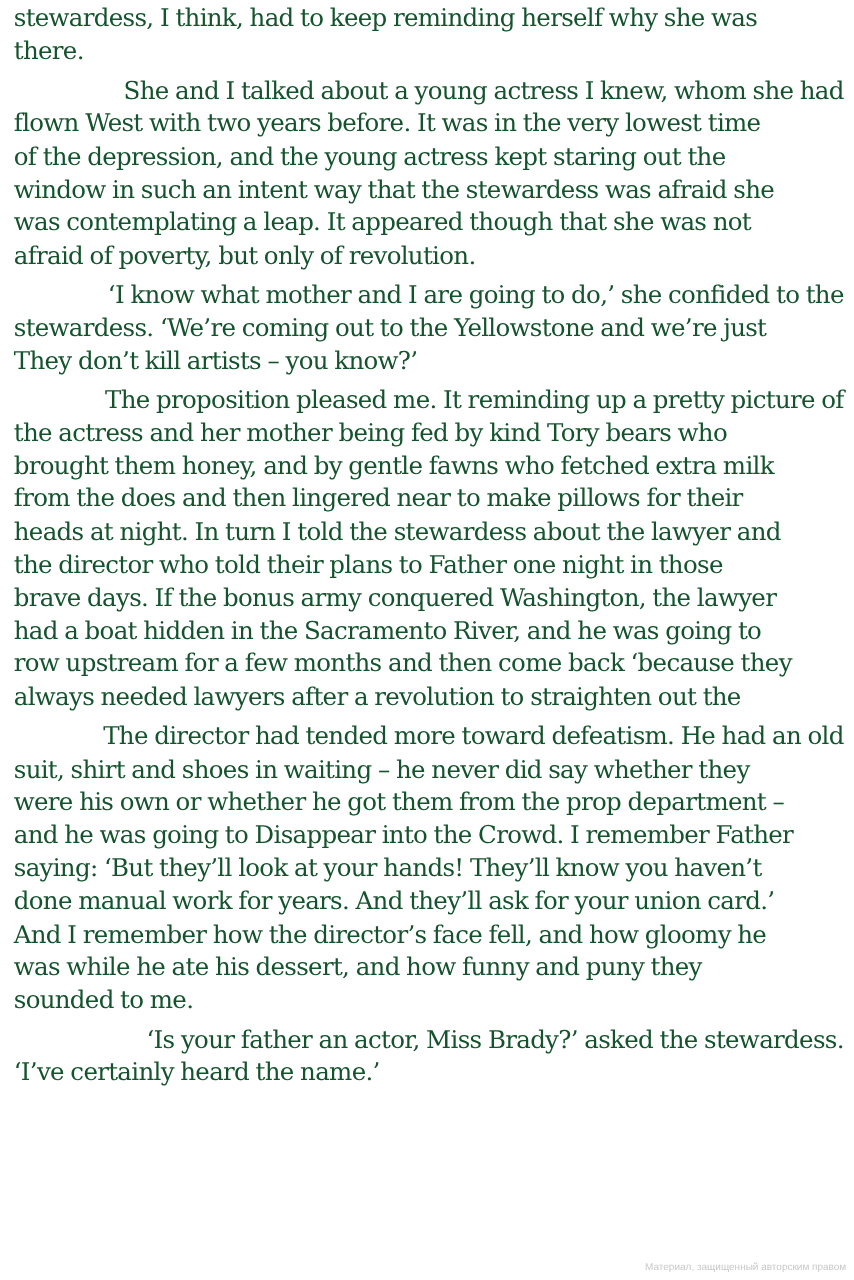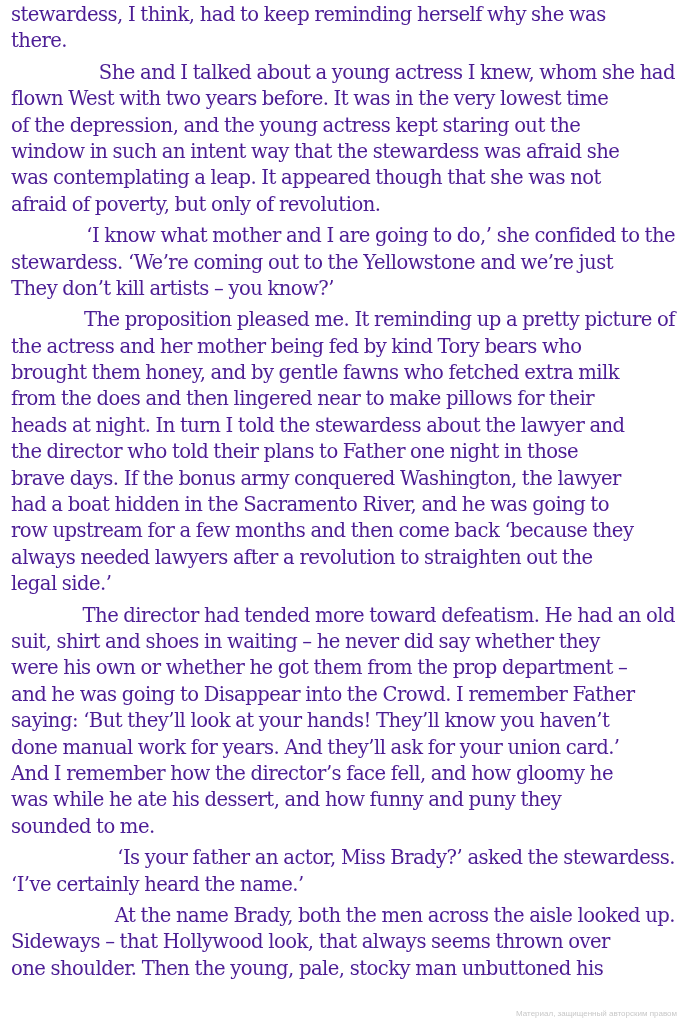--- a/index.html
+++ b/index.html
@@ -1,20 +1,20 @@
 <!DOCTYPE html>
 <html><head>
 <meta charset="utf-8">
 <style>
   html, body { margin: 0; padding: 0; background: #ffffff; }
   body { width: 683px; height: 1024px; overflow: hidden; position: relative; }
   .page {
     position: absolute; left: 11px; top: 2px; width: 664px;
     font-family: "DejaVu Serif", "Liberation Serif", serif;
-    font-size: 19.6px; line-height: 26.4px; color: #4c1d95;
+    font-size: 19.6px; line-height: 26.4px; color: #14532d;
     letter-spacing: -0.55px; word-spacing: -0.5px;
   }
   .line { white-space: pre; display: block; height: 26.4px; }
   .indent { padding-left: 26px; text-align: right; }
   .para-gap { margin-top: 5px; }
   .watermark {
     position: absolute; right: 6px; bottom: 6px;
     font-family: Liberation Sans, sans-serif; font-size: 8px; color: #c8c8c8;
   }
 </style>
@@ -43,37 +43,31 @@
     <span class="line indent">The proposition pleased me. It reminding up a pretty picture of</span>
     <span class="line">the actress and her mother being fed by kind Tory bears who</span>
     <span class="line">brought them honey, and by gentle fawns who fetched extra milk</span>
     <span class="line">from the does and then lingered near to make pillows for their</span>
     <span class="line">heads at night. In turn I told the stewardess about the lawyer and</span>
     <span class="line">the director who told their plans to Father one night in those</span>
     <span class="line">brave days. If the bonus army conquered Washington, the lawyer</span>
     <span class="line">had a boat hidden in the Sacramento River, and he was going to</span>
     <span class="line">row upstream for a few months and then come back ‘because they</span>
     <span class="line">always needed lawyers after a revolution to straighten out the</span>
-    <span class="line">legal side.’</span>
   </div>
   <div class="para para-gap">
     <span class="line indent">The director had tended more toward defeatism. He had an old</span>
     <span class="line">suit, shirt and shoes in waiting – he never did say whether they</span>
     <span class="line">were his own or whether he got them from the prop department –</span>
     <span class="line">and he was going to Disappear into the Crowd. I remember Father</span>
     <span class="line">saying: ‘But they’ll look at your hands! They’ll know you haven’t</span>
     <span class="line">done manual work for years. And they’ll ask for your union card.’</span>
     <span class="line">And I remember how the director’s face fell, and how gloomy he</span>
     <span class="line">was while he ate his dessert, and how funny and puny they</span>
     <span class="line">sounded to me.</span>
   </div>
   <div class="para para-gap">
     <span class="line indent">‘Is your father an actor, Miss Brady?’ asked the stewardess.</span>
     <span class="line">‘I’ve certainly heard the name.’</span>
   </div>
-  <div class="para para-gap">
-    <span class="line indent">At the name Brady, both the men across the aisle looked up.</span>
-    <span class="line">Sideways – that Hollywood look, that always seems thrown over</span>
-    <span class="line">one shoulder. Then the young, pale, stocky man unbuttoned his</span>
-  </div>
 </div>
 
 <div class="watermark">Материал, защищенный авторским правом</div>
 
 </body></html>

